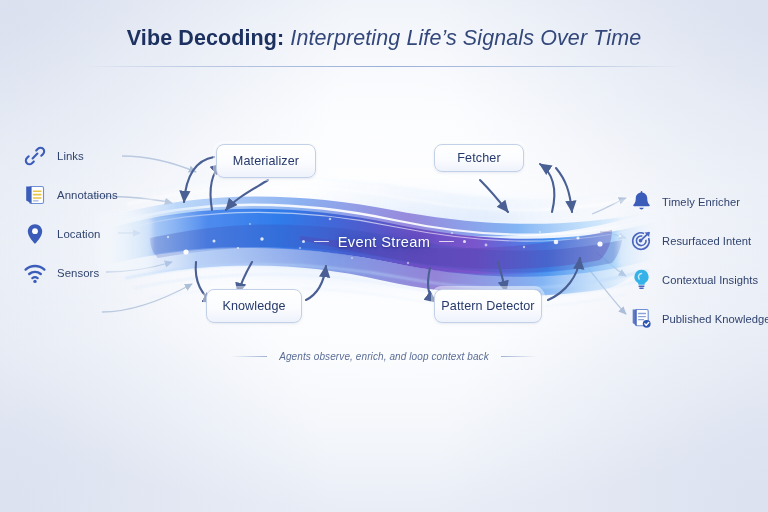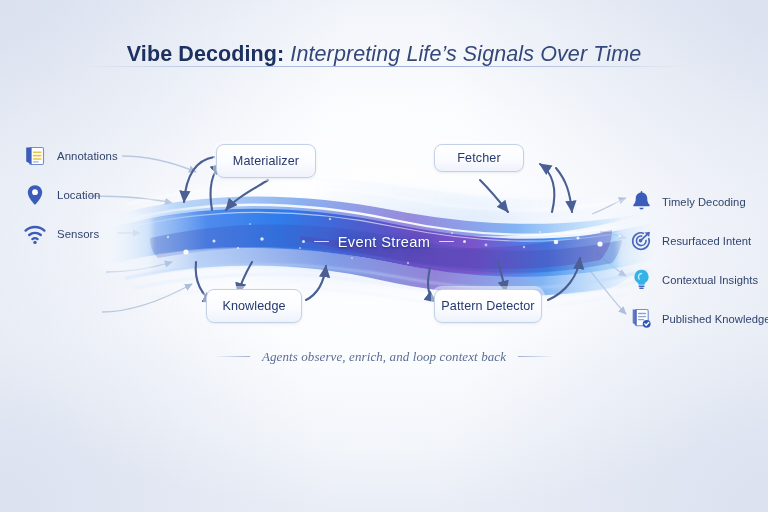--- a/index.html
+++ b/index.html
@@ -34,21 +34,21 @@
       radial-gradient(circle at 100% 0%, rgba(205,214,233,0.50) 0%, rgba(205,214,233,0) 36%),
       radial-gradient(circle at 0% 100%, rgba(205,214,233,0.50) 0%, rgba(205,214,233,0) 36%),
       radial-gradient(circle at 100% 100%, rgba(205,214,233,0.50) 0%, rgba(205,214,233,0) 36%);
     pointer-events: none;
     z-index: 0;
   }
 
   
   .title-wrap {
     position: absolute;
-    top: 42px;
+    top: 26px;
     left: 0;
     width: 768px;
     text-align: center;
     z-index: 6;
   }
   .title {
     font-size: 21.5px;
     color: #1f3564;
     letter-spacing: 0.1px;
     white-space: nowrap;
@@ -188,26 +188,25 @@
   .cap-rule {
     display: inline-block;
     width: 36px;
     height: 1px;
     background: linear-gradient(to right, rgba(168,184,216,0), rgba(150,168,206,0.9));
   }
   .cap-rule.right {
     background: linear-gradient(to left, rgba(168,184,216,0), rgba(150,168,206,0.9));
   }
   .cap-text {
-    font-size: 13px;
+    font-size: 10px;
     font-style: italic;
     color: #5b6d96;
     white-space: nowrap;
     letter-spacing: 0.1px;
-    font-family: Liberation Serif, serif;
   }
 
   
   .layer {
     position: absolute;
     left: 0;
     top: 0;
     width: 768px;
     height: 512px;
     pointer-events: none;
@@ -424,20 +423,32 @@
       <path d="M268,180 C252,190 236,198 226,210" marker-end="url(#mSlate)"></path>
       <path d="M480,180 C492,192 500,202 508,212" marker-end="url(#mSlate)"></path>
       <path d="M252,262 C244,276 240,286 238,294" marker-end="url(#mSlate)"></path>
       <path d="M498,262 C502,276 504,284 506,292" marker-end="url(#mSlate)"></path>
     </g>
   </svg>
 
   <div class="side side-left">
 
 
+    <div class="side-item">
+      <span class="side-icon">
+        <svg width="24" height="24" viewBox="0 0 24 24">
+          <g fill="none" stroke="#3b5cb8" stroke-width="2.1" stroke-linecap="round">
+            <path d="M9.6 14.4 L14.4 9.6"></path>
+            <path d="M13.2 6.6 L15 4.8 a3.6 3.6 0 0 1 5.1 5.1 L18.3 11.7"></path>
+            <path d="M10.8 17.4 L9 19.2 a3.6 3.6 0 0 1 -5.1 -5.1 L5.7 12.3"></path>
+          </g>
+        </svg>
+      </span>
+      <span class="side-label">Links</span>
+    </div>
 
     <div class="side-item">
       <span class="side-icon">
         <svg width="24" height="24" viewBox="0 0 24 24">
           <rect x="6.5" y="3.5" width="14" height="17" rx="1.6" fill="#ffffff" stroke="#6f8fd6" stroke-width="1.1"></rect>
           <path d="M3.2 3.6 h5.4 v17 L3.2 17.4 z" fill="#3b5cb8"></path>
           <g stroke="#e8c44a" stroke-width="1.6" stroke-linecap="round">
             <path d="M10.5 8.2 h7.4"></path>
             <path d="M10.5 11.6 h7.4"></path>
             <path d="M10.5 15 h7.4"></path>
@@ -476,21 +487,21 @@
   <div class="side side-right">
 
     <div class="side-item">
       <span class="side-icon">
         <svg width="23" height="23" viewBox="0 0 24 24">
           <path d="M12 2.6 c-3.5 0-6 2.6-6 6 0 4.4-1.6 6-2.4 6.9 -.5.6-.1 1.5.7 1.5 h15.4 c.8 0 1.2-.9.7-1.5 -.8-.9-2.4-2.5-2.4-6.9 0-3.4-2.5-6-6-6 z" fill="#3b5cb8"></path>
           <path d="M9.6 18.6 a2.5 2.5 0 0 0 4.8 0 z" fill="#3b5cb8"></path>
           <rect x="11.2" y="1" width="1.6" height="2.4" rx="0.8" fill="#3b5cb8"></rect>
         </svg>
       </span>
-      <span class="side-label">Timely Decoding</span>
+      <span class="side-label">Timely Enricher</span>
     </div>
 
     <div class="side-item">
       <span class="side-icon">
         <svg width="23" height="23" viewBox="0 0 24 24">
           <g fill="none" stroke="#4a66bd" stroke-width="1.7">
             <path d="M19.4 9.4 a8.6 8.6 0 1 1 -4.8 -4.8"></path>
             <path d="M16.6 11.2 a5 5 0 1 1 -3.8 -3.8"></path>
           </g>
           <circle cx="11" cy="12.2" r="1.9" fill="#4a66bd"></circle>

